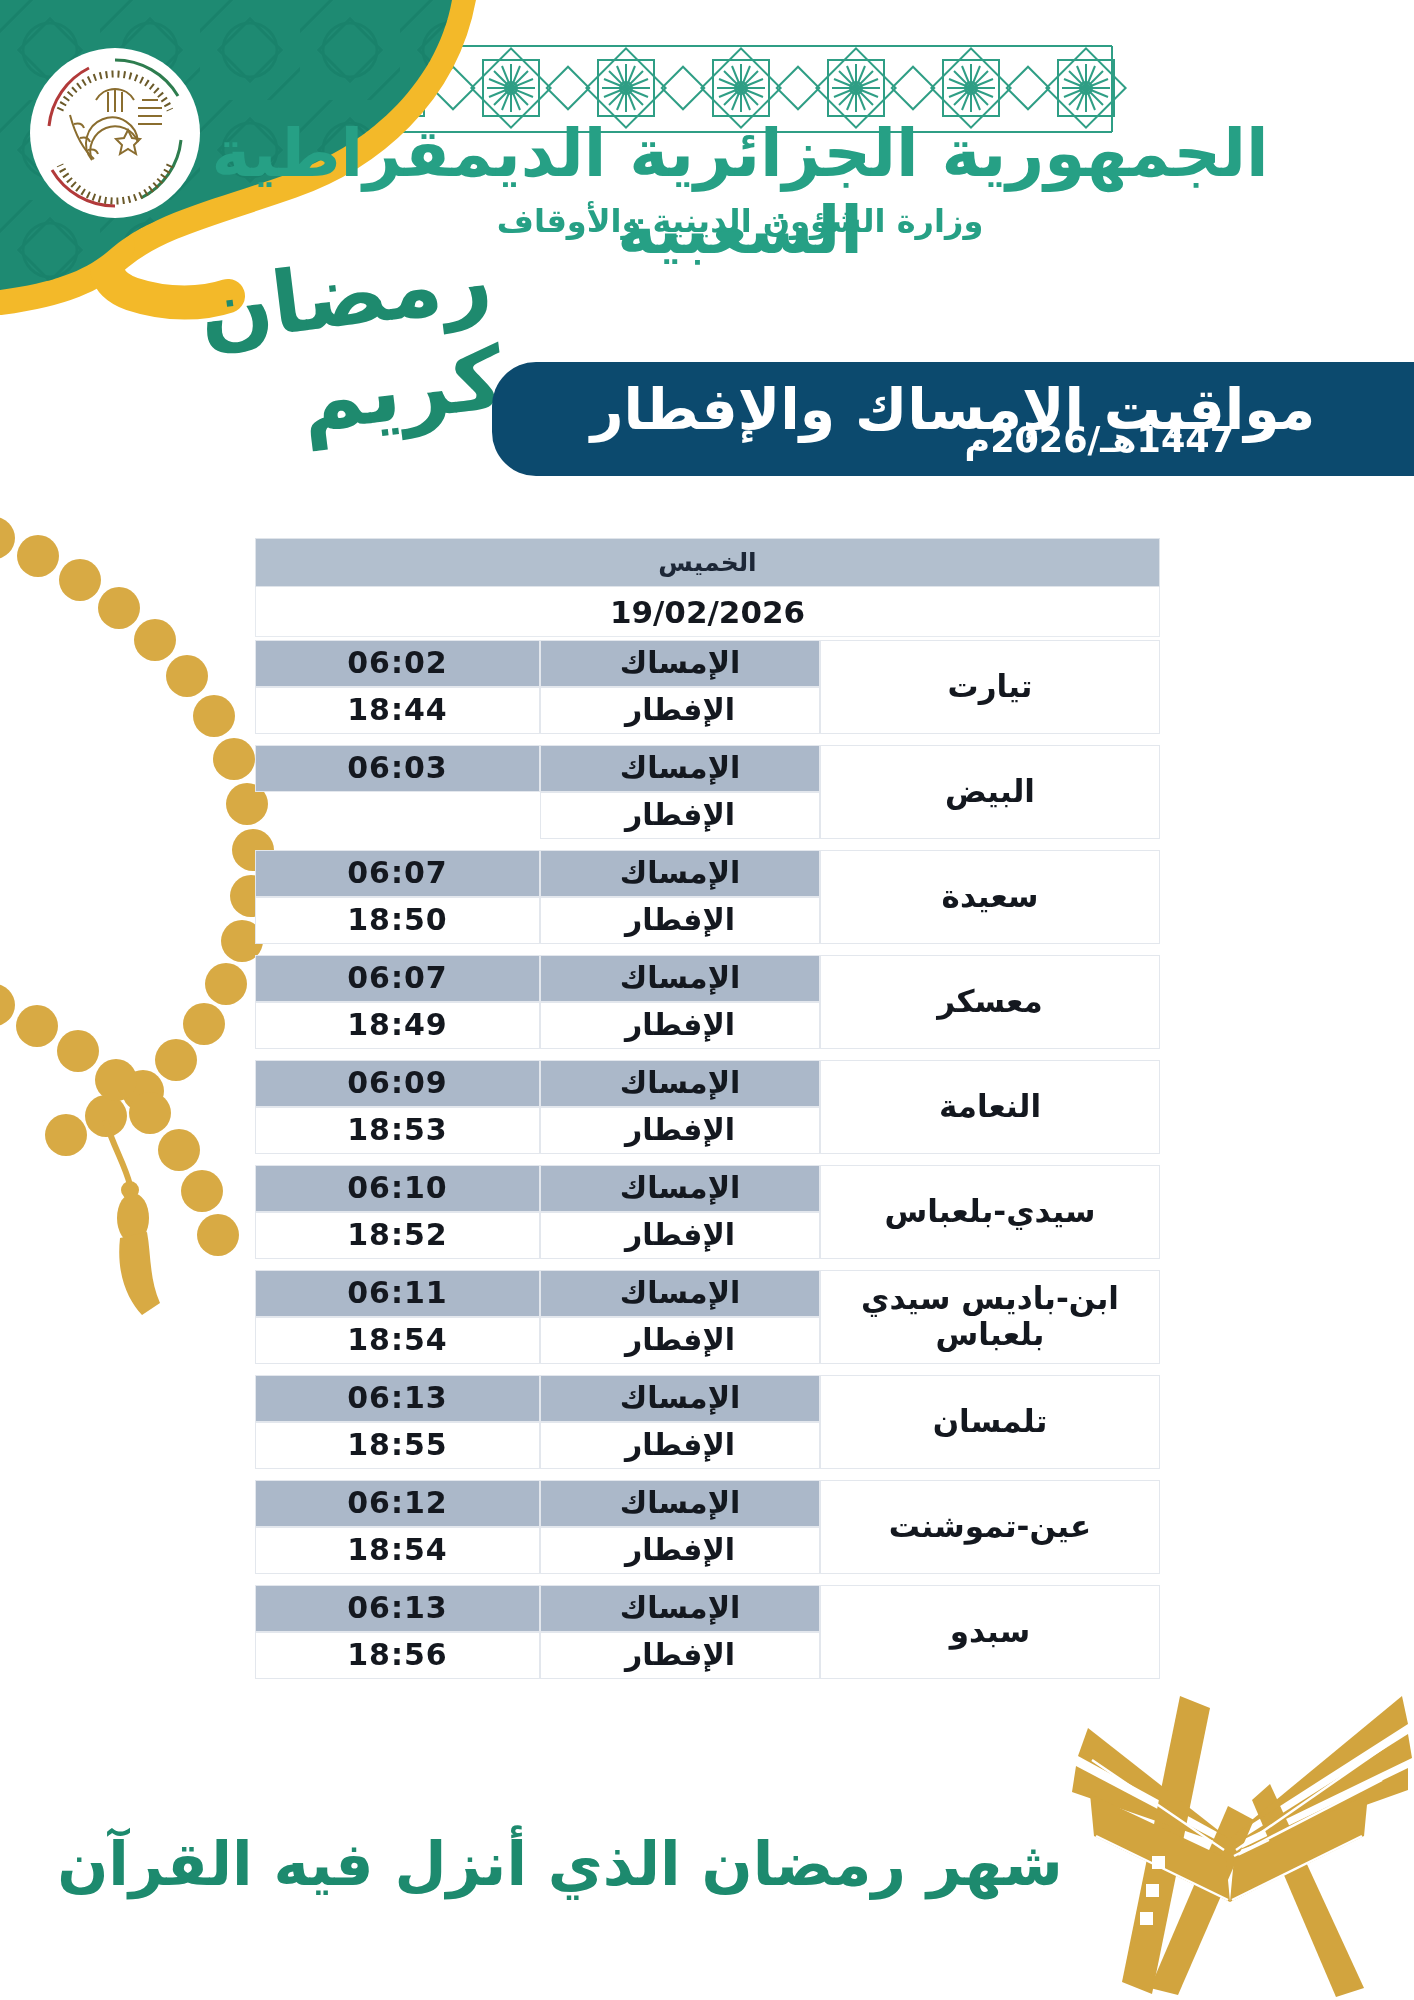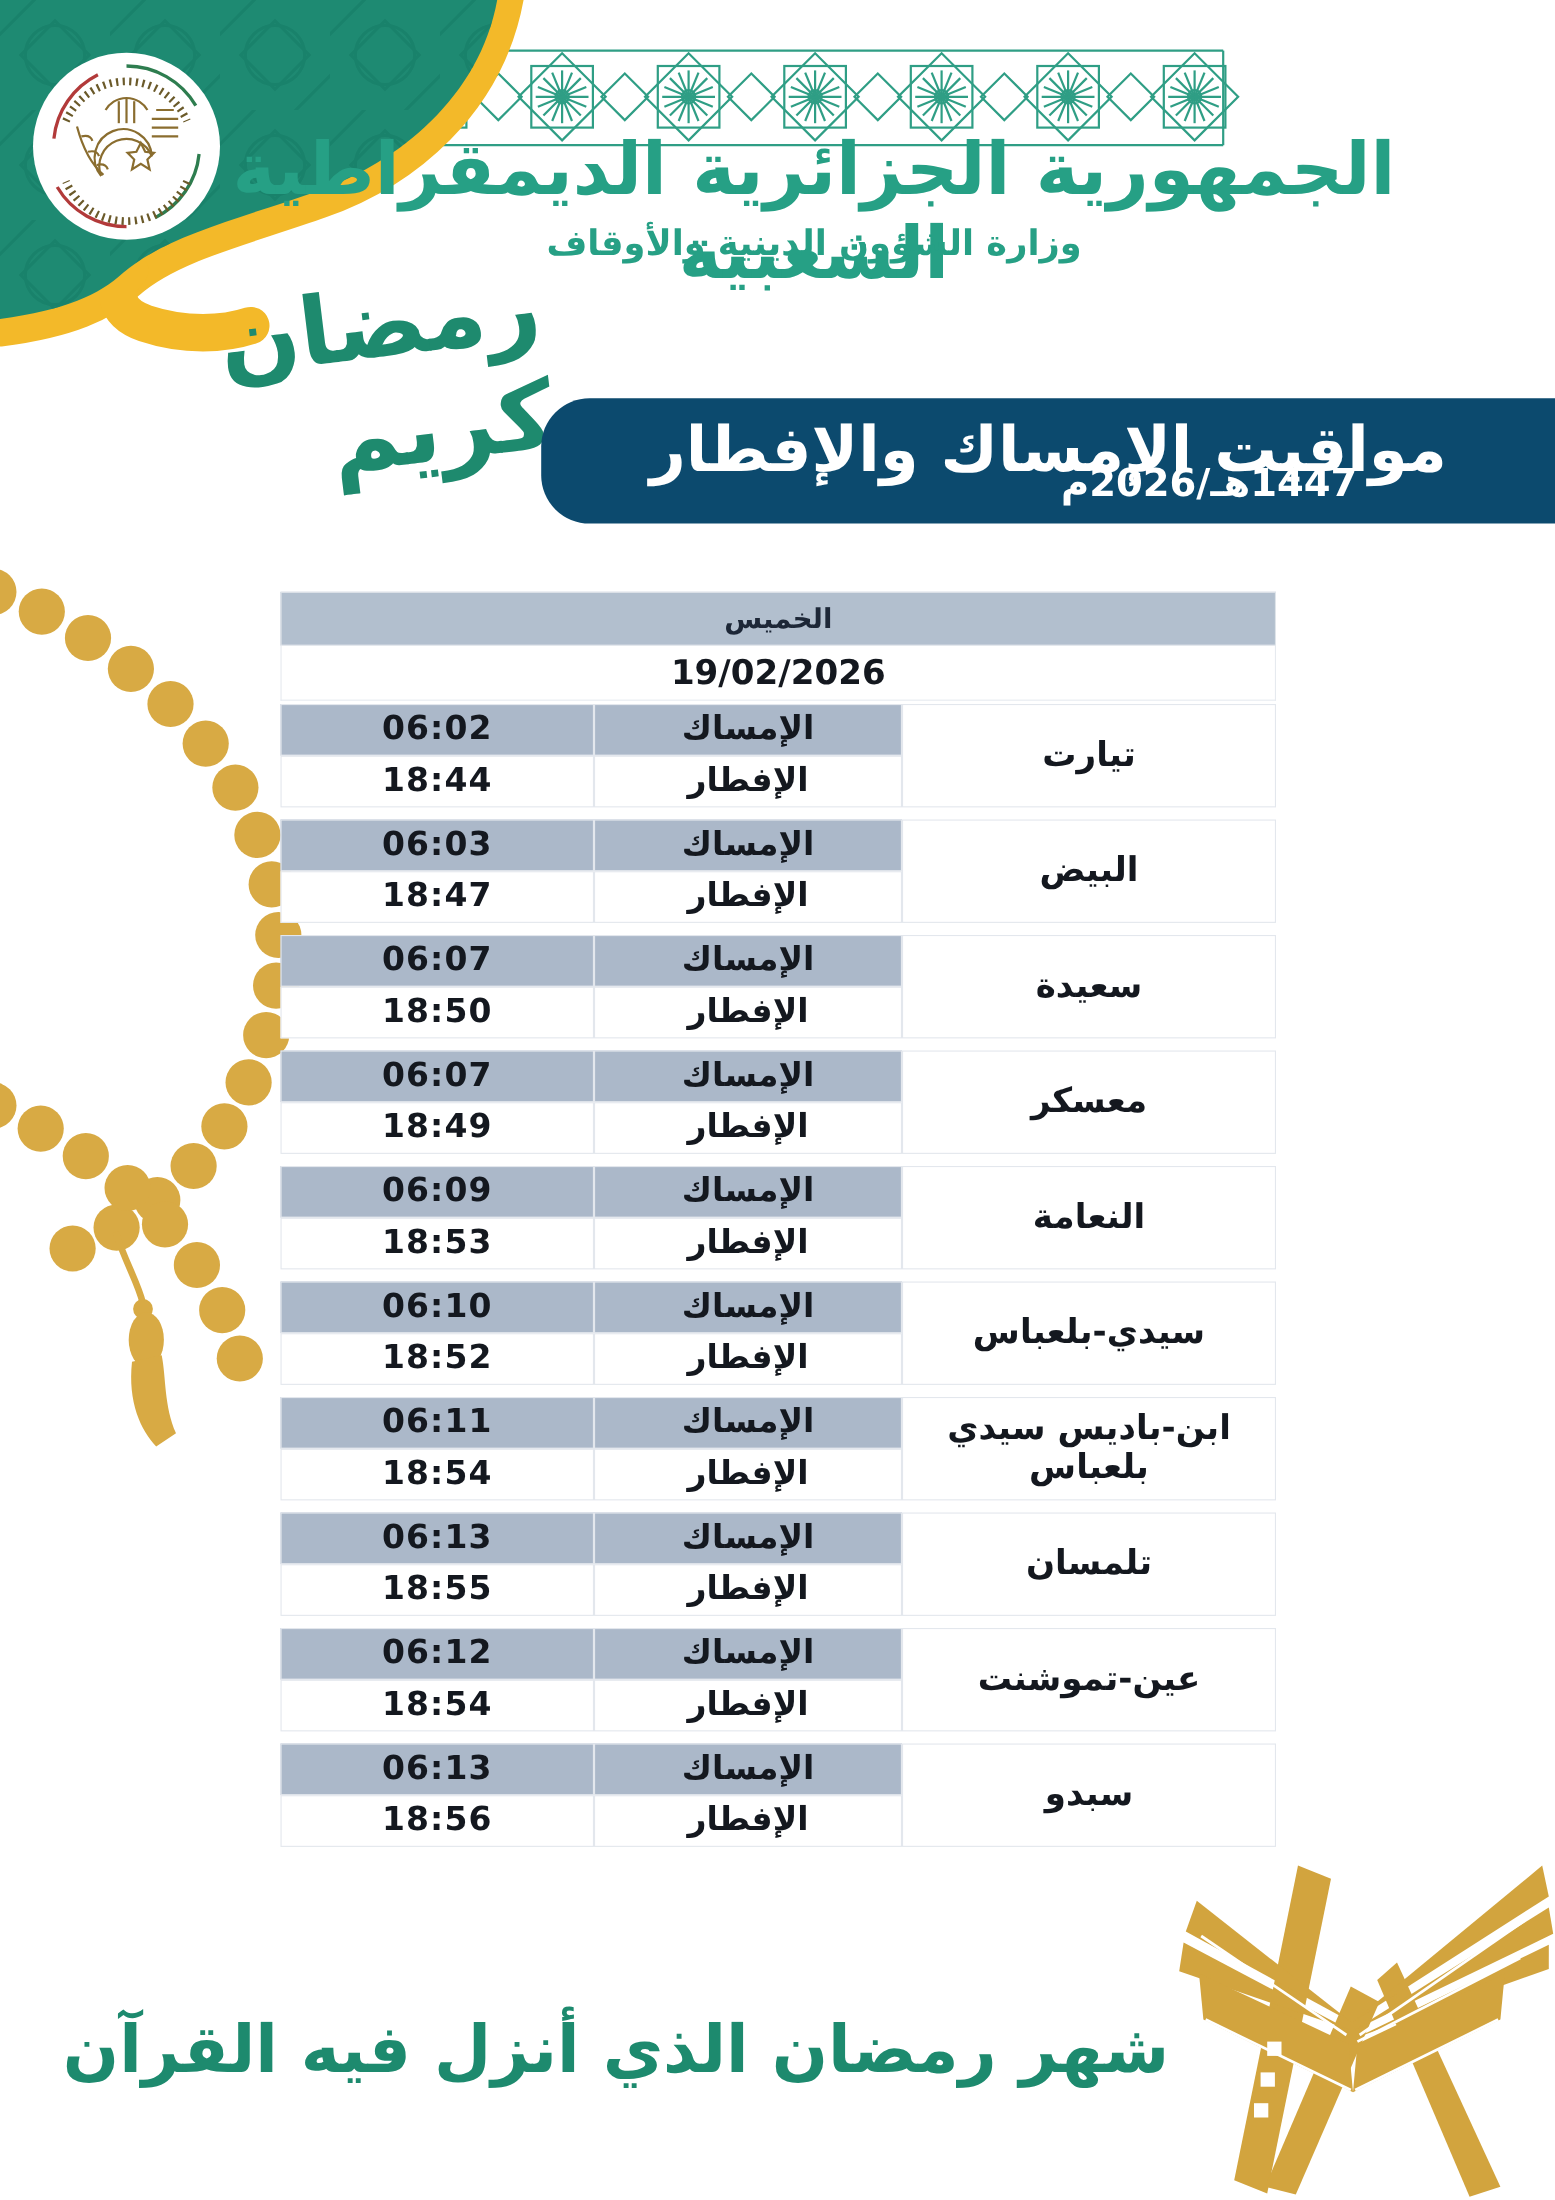--- a/index.html
+++ b/index.html
@@ -179,21 +179,20 @@
       <div class="cell g tim">06:02</div>
       <div class="cell">الإفطار</div>
       <div class="cell tim">18:44</div>
     </div>
 
     <div class="block">
       <div class="cell city">البيض</div>
       <div class="cell g">الإمساك</div>
       <div class="cell g tim">06:03</div>
       <div class="cell">الإفطار</div>
-      <div class="cell tim">18:47</div>
     </div>
 
     <div class="block">
       <div class="cell city">سعيدة</div>
       <div class="cell g">الإمساك</div>
       <div class="cell g tim">06:07</div>
       <div class="cell">الإفطار</div>
       <div class="cell tim">18:50</div>
     </div>
 

